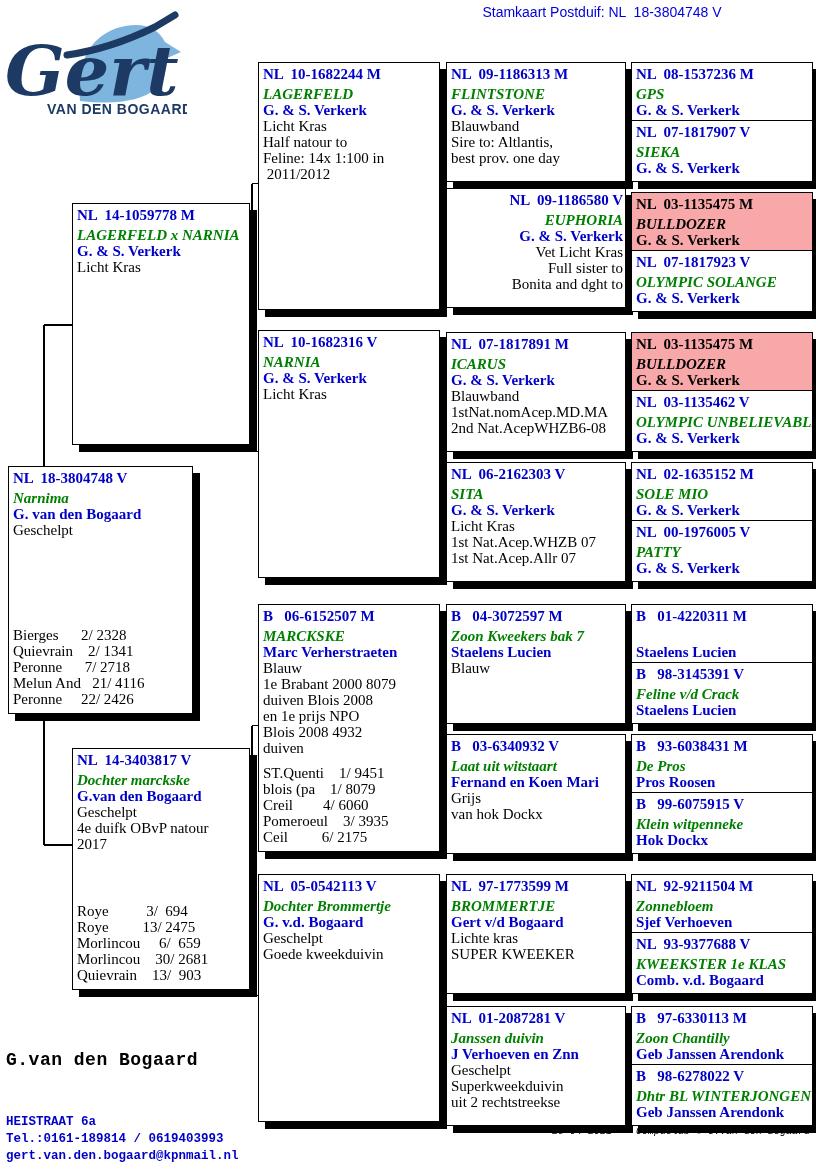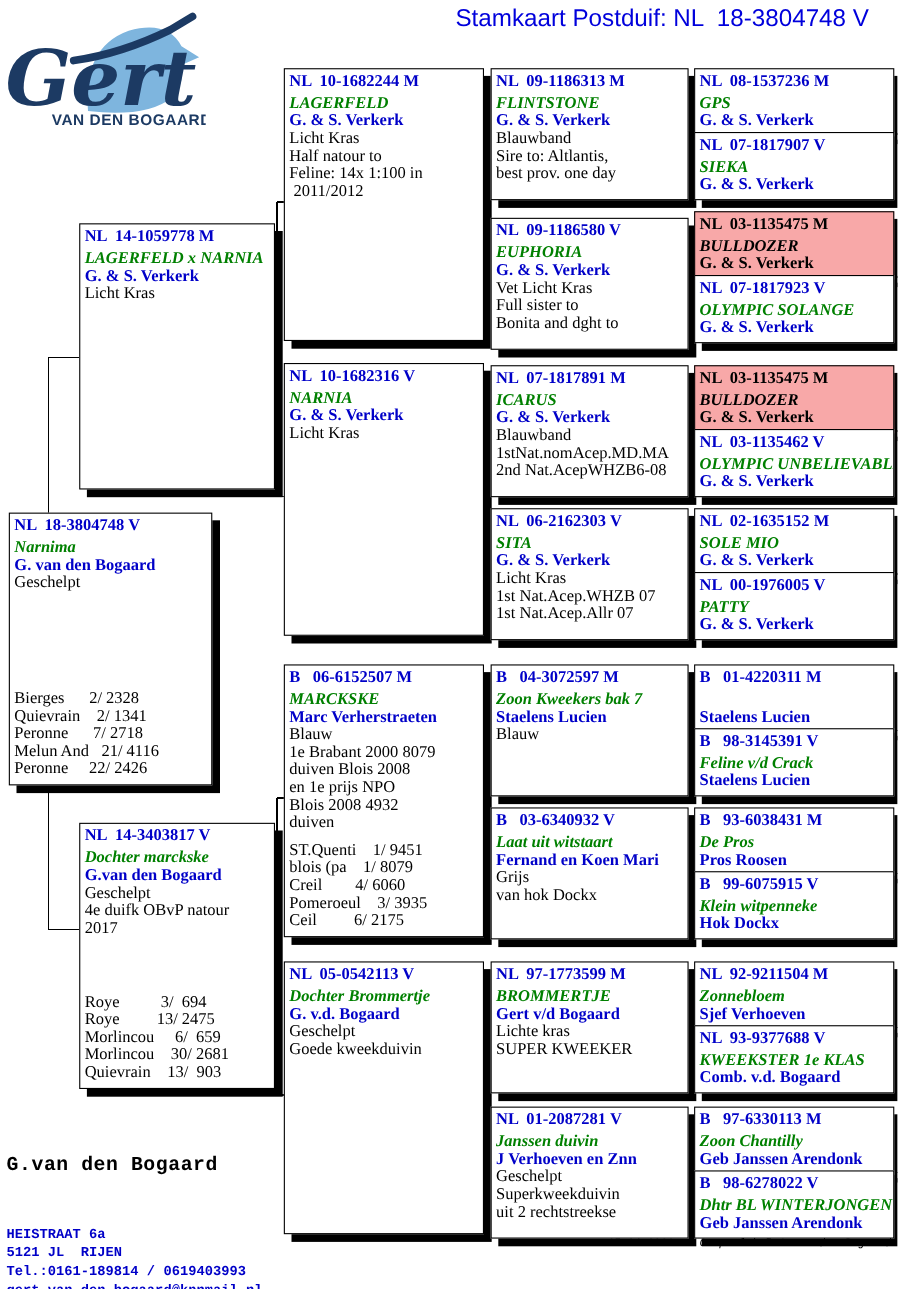--- a/index.html
+++ b/index.html
@@ -10,21 +10,21 @@
        box-shadow:7px 7px 0 #000;padding:3px 2px 0 4px;
        font-size:15px;line-height:16px;white-space:pre;overflow:hidden;z-index:2;font-family:Liberation Serif, serif;}
   .box.highlight{background:var(--pink);}
   .ring{color:var(--blue);font-weight:bold;margin-bottom:4px;min-height:16px;}
   .pname{color:var(--green);font-weight:bold;font-style:italic;min-height:16px;}
   .owner{color:var(--blue);font-weight:bold;min-height:16px;}
   .info{color:#000;min-height:16px;}
   .results{position:absolute;left:4px;bottom:6px;color:#000;}
   .highlight .ring,.highlight .pname,.highlight .owner{color:#000;}
   #title{position:absolute;left:393px;top:4px;width:418px;text-align:center;
-         font-family:"Liberation Sans",sans-serif;font-size:22px;
+         font-family:"Liberation Sans",sans-serif;font-size:14px;
          color:var(--titleblue);white-space:pre;z-index:3;}
   #logo{position:absolute;left:5px;top:5px;z-index:3;}
   #breeder{position:absolute;left:6px;top:1014px;z-index:3;white-space:pre;}
   #breeder .bname{font-size:18px;font-weight:bold;color:#000;letter-spacing:.5px;margin-bottom:8px;}
   #breeder .bline{font-size:12.5px;line-height:17px;color:var(--blue);font-weight:bold;}
   #footer{position:absolute;right:6px;top:1126px;font-size:10px;font-style:italic;
           color:#000;white-space:pre;z-index:3;}
 </style>
 </head>
 <body>
@@ -105,33 +105,33 @@
     <path d="M75,96 Q70,38 112,23 Q147,13 160,37 L176,47 L160,54 Q163,72 151,84 Q128,102 75,96 Z" fill="#7EB5DE"></path>
     <path d="M62,50 Q105,44 150,22 Q160,16 170,10" fill="none" stroke="#1C3A63" stroke-width="7" stroke-linecap="round"></path>
     <text x="0" y="90" font-family="DejaVu Serif, serif" font-style="italic" font-weight="bold" font-size="70" fill="#1C3A63">Gert</text>
     <text x="42" y="109" font-family="Liberation Sans, sans-serif" font-weight="bold" font-size="14" letter-spacing="0.5" fill="#1C3A63">VAN DEN BOGAARD</text>
   </svg>
 
   <div id="title">Stamkaart Postduif: NL  18-3804748 V</div>
 
   <div id="breeder">
     <div class="bname">G.van den Bogaard</div>
-    <div id="breeder-lines"><div class="bline">HEISTRAAT 6a</div><div class="bline">5121 JL  RIJEN</div><div class="bline">Tel.:0161-189814 / 0619403993</div><div class="bline">gert.van.den.bogaard@kpnmail.nl</div></div>
+    <div id="breeder-lines"><div class="bline">HEISTRAAT 6a</div><div class="bline">Tel.:0161-189814 / 0619403993</div><div class="bline">gert.van.den.bogaard@kpnmail.nl</div></div>
   </div>
 
   <div id="footer">25-04-2021    Compuclub © G.van den Bogaard</div>
 <div class="box" style="left: 8px; top: 466px; width: 177px; height: 243px;"><div class="ring">NL  18-3804748 V</div><div class="pname">Narnima</div><div class="owner">G. van den Bogaard</div><div class="info">Geschelpt</div><div class="results"><div class="rline">Bierges      2/ 2328</div><div class="rline">Quievrain    2/ 1341</div><div class="rline">Peronne      7/ 2718</div><div class="rline">Melun And   21/ 4116</div><div class="rline">Peronne     22/ 2426</div></div></div>
     <div class="box" style="left: 72px; top: 203px; width: 170px; height: 237px;"><div class="ring">NL  14-1059778 M</div><div class="pname">LAGERFELD x NARNIA</div><div class="owner">G. &amp; S. Verkerk</div><div class="info">Licht Kras</div></div>
     <div class="box" style="left: 72px; top: 748px; width: 170px; height: 237px;"><div class="ring">NL  14-3403817 V</div><div class="pname">Dochter marckske</div><div class="owner">G.van den Bogaard</div><div class="info">Geschelpt</div><div class="info">4e duifk OBvP natour</div><div class="info">2017</div><div class="results"><div class="rline">Roye          3/  694</div><div class="rline">Roye         13/ 2475</div><div class="rline">Morlincou     6/  659</div><div class="rline">Morlincou    30/ 2681</div><div class="rline">Quievrain    13/  903</div></div></div>
     <div class="box" style="left: 258px; top: 62px; width: 174px; height: 243px;"><div class="ring">NL  10-1682244 M</div><div class="pname">LAGERFELD</div><div class="owner">G. &amp; S. Verkerk</div><div class="info">Licht Kras</div><div class="info">Half natour to</div><div class="info">Feline: 14x 1:100 in</div><div class="info"> 2011/2012</div></div>
     <div class="box" style="left: 258px; top: 330px; width: 174px; height: 243px;"><div class="ring">NL  10-1682316 V</div><div class="pname">NARNIA</div><div class="owner">G. &amp; S. Verkerk</div><div class="info">Licht Kras</div></div>
     <div class="box" style="left: 258px; top: 604px; width: 174px; height: 243px;"><div class="ring">B   06-6152507 M</div><div class="pname">MARCKSKE</div><div class="owner">Marc Verherstraeten</div><div class="info">Blauw</div><div class="info">1e Brabant 2000 8079</div><div class="info">duiven Blois 2008</div><div class="info">en 1e prijs NPO</div><div class="info">Blois 2008 4932</div><div class="info">duiven</div><div class="results"><div class="rline">ST.Quenti    1/ 9451</div><div class="rline">blois (pa    1/ 8079</div><div class="rline">Creil        4/ 6060</div><div class="rline">Pomeroeul    3/ 3935</div><div class="rline">Ceil         6/ 2175</div></div></div>
     <div class="box" style="left: 258px; top: 874px; width: 174px; height: 243px;"><div class="ring">NL  05-0542113 V</div><div class="pname">Dochter Brommertje</div><div class="owner">G. v.d. Bogaard</div><div class="info">Geschelpt</div><div class="info">Goede kweekduivin</div></div>
     <div class="box" style="left: 446px; top: 62px; width: 172px; height: 115px;"><div class="ring">NL  09-1186313 M</div><div class="pname">FLINTSTONE</div><div class="owner">G. &amp; S. Verkerk</div><div class="info">Blauwband</div><div class="info">Sire to: Altlantis,</div><div class="info">best prov. one day</div></div>
-    <div class="box" style="left: 446px; top: 198px; width: 172px; height: 115px;"><div class="ring">NL  09-1186580 V</div><div class="pname">EUPHORIA</div><div class="owner">G. &amp; S. Verkerk</div><div class="info">Vet Licht Kras</div><div class="info">Full sister to</div><div class="info">Bonita and dght to</div></div>
+    <div class="box" style="left: 446px; top: 188px; width: 172px; height: 115px; text-align: right;"><div class="ring">NL  09-1186580 V</div><div class="pname">EUPHORIA</div><div class="owner">G. &amp; S. Verkerk</div><div class="info">Vet Licht Kras</div><div class="info">Full sister to</div><div class="info">Bonita and dght to</div></div>
     <div class="box" style="left: 446px; top: 332px; width: 172px; height: 115px;"><div class="ring">NL  07-1817891 M</div><div class="pname">ICARUS</div><div class="owner">G. &amp; S. Verkerk</div><div class="info">Blauwband</div><div class="info">1stNat.nomAcep.MD.MA</div><div class="info">2nd Nat.AcepWHZB6-08</div></div>
     <div class="box" style="left: 446px; top: 462px; width: 172px; height: 115px;"><div class="ring">NL  06-2162303 V</div><div class="pname">SITA</div><div class="owner">G. &amp; S. Verkerk</div><div class="info">Licht Kras</div><div class="info">1st Nat.Acep.WHZB 07</div><div class="info">1st Nat.Acep.Allr 07</div></div>
     <div class="box" style="left: 446px; top: 604px; width: 172px; height: 115px;"><div class="ring">B   04-3072597 M</div><div class="pname">Zoon Kweekers bak 7</div><div class="owner">Staelens Lucien</div><div class="info">Blauw</div></div>
     <div class="box" style="left: 446px; top: 734px; width: 172px; height: 115px;"><div class="ring">B   03-6340932 V</div><div class="pname">Laat uit witstaart</div><div class="owner">Fernand en Koen Mari</div><div class="info">Grijs</div><div class="info">van hok Dockx</div></div>
     <div class="box" style="left: 446px; top: 874px; width: 172px; height: 115px;"><div class="ring">NL  97-1773599 M</div><div class="pname">BROMMERTJE</div><div class="owner">Gert v/d Bogaard</div><div class="info">Lichte kras</div><div class="info">SUPER KWEEKER</div></div>
     <div class="box" style="left: 446px; top: 1006px; width: 172px; height: 115px;"><div class="ring">NL  01-2087281 V</div><div class="pname">Janssen duivin</div><div class="owner">J Verhoeven en Znn</div><div class="info">Geschelpt</div><div class="info">Superkweekduivin</div><div class="info">uit 2 rechtstreekse</div></div>
     <div class="box" style="left: 631px; top: 62px; width: 174px; height: 57px;"><div class="ring">NL  08-1537236 M</div><div class="pname">GPS</div><div class="owner">G. &amp; S. Verkerk</div></div>
     <div class="box" style="left: 631px; top: 120px; width: 174px; height: 57px;"><div class="ring">NL  07-1817907 V</div><div class="pname">SIEKA</div><div class="owner">G. &amp; S. Verkerk</div></div>
     <div class="box highlight" style="left: 631px; top: 192px; width: 174px; height: 57px;"><div class="ring">NL  03-1135475 M</div><div class="pname">BULLDOZER</div><div class="owner">G. &amp; S. Verkerk</div></div>
     <div class="box" style="left: 631px; top: 250px; width: 174px; height: 57px;"><div class="ring">NL  07-1817923 V</div><div class="pname">OLYMPIC SOLANGE</div><div class="owner">G. &amp; S. Verkerk</div></div>

